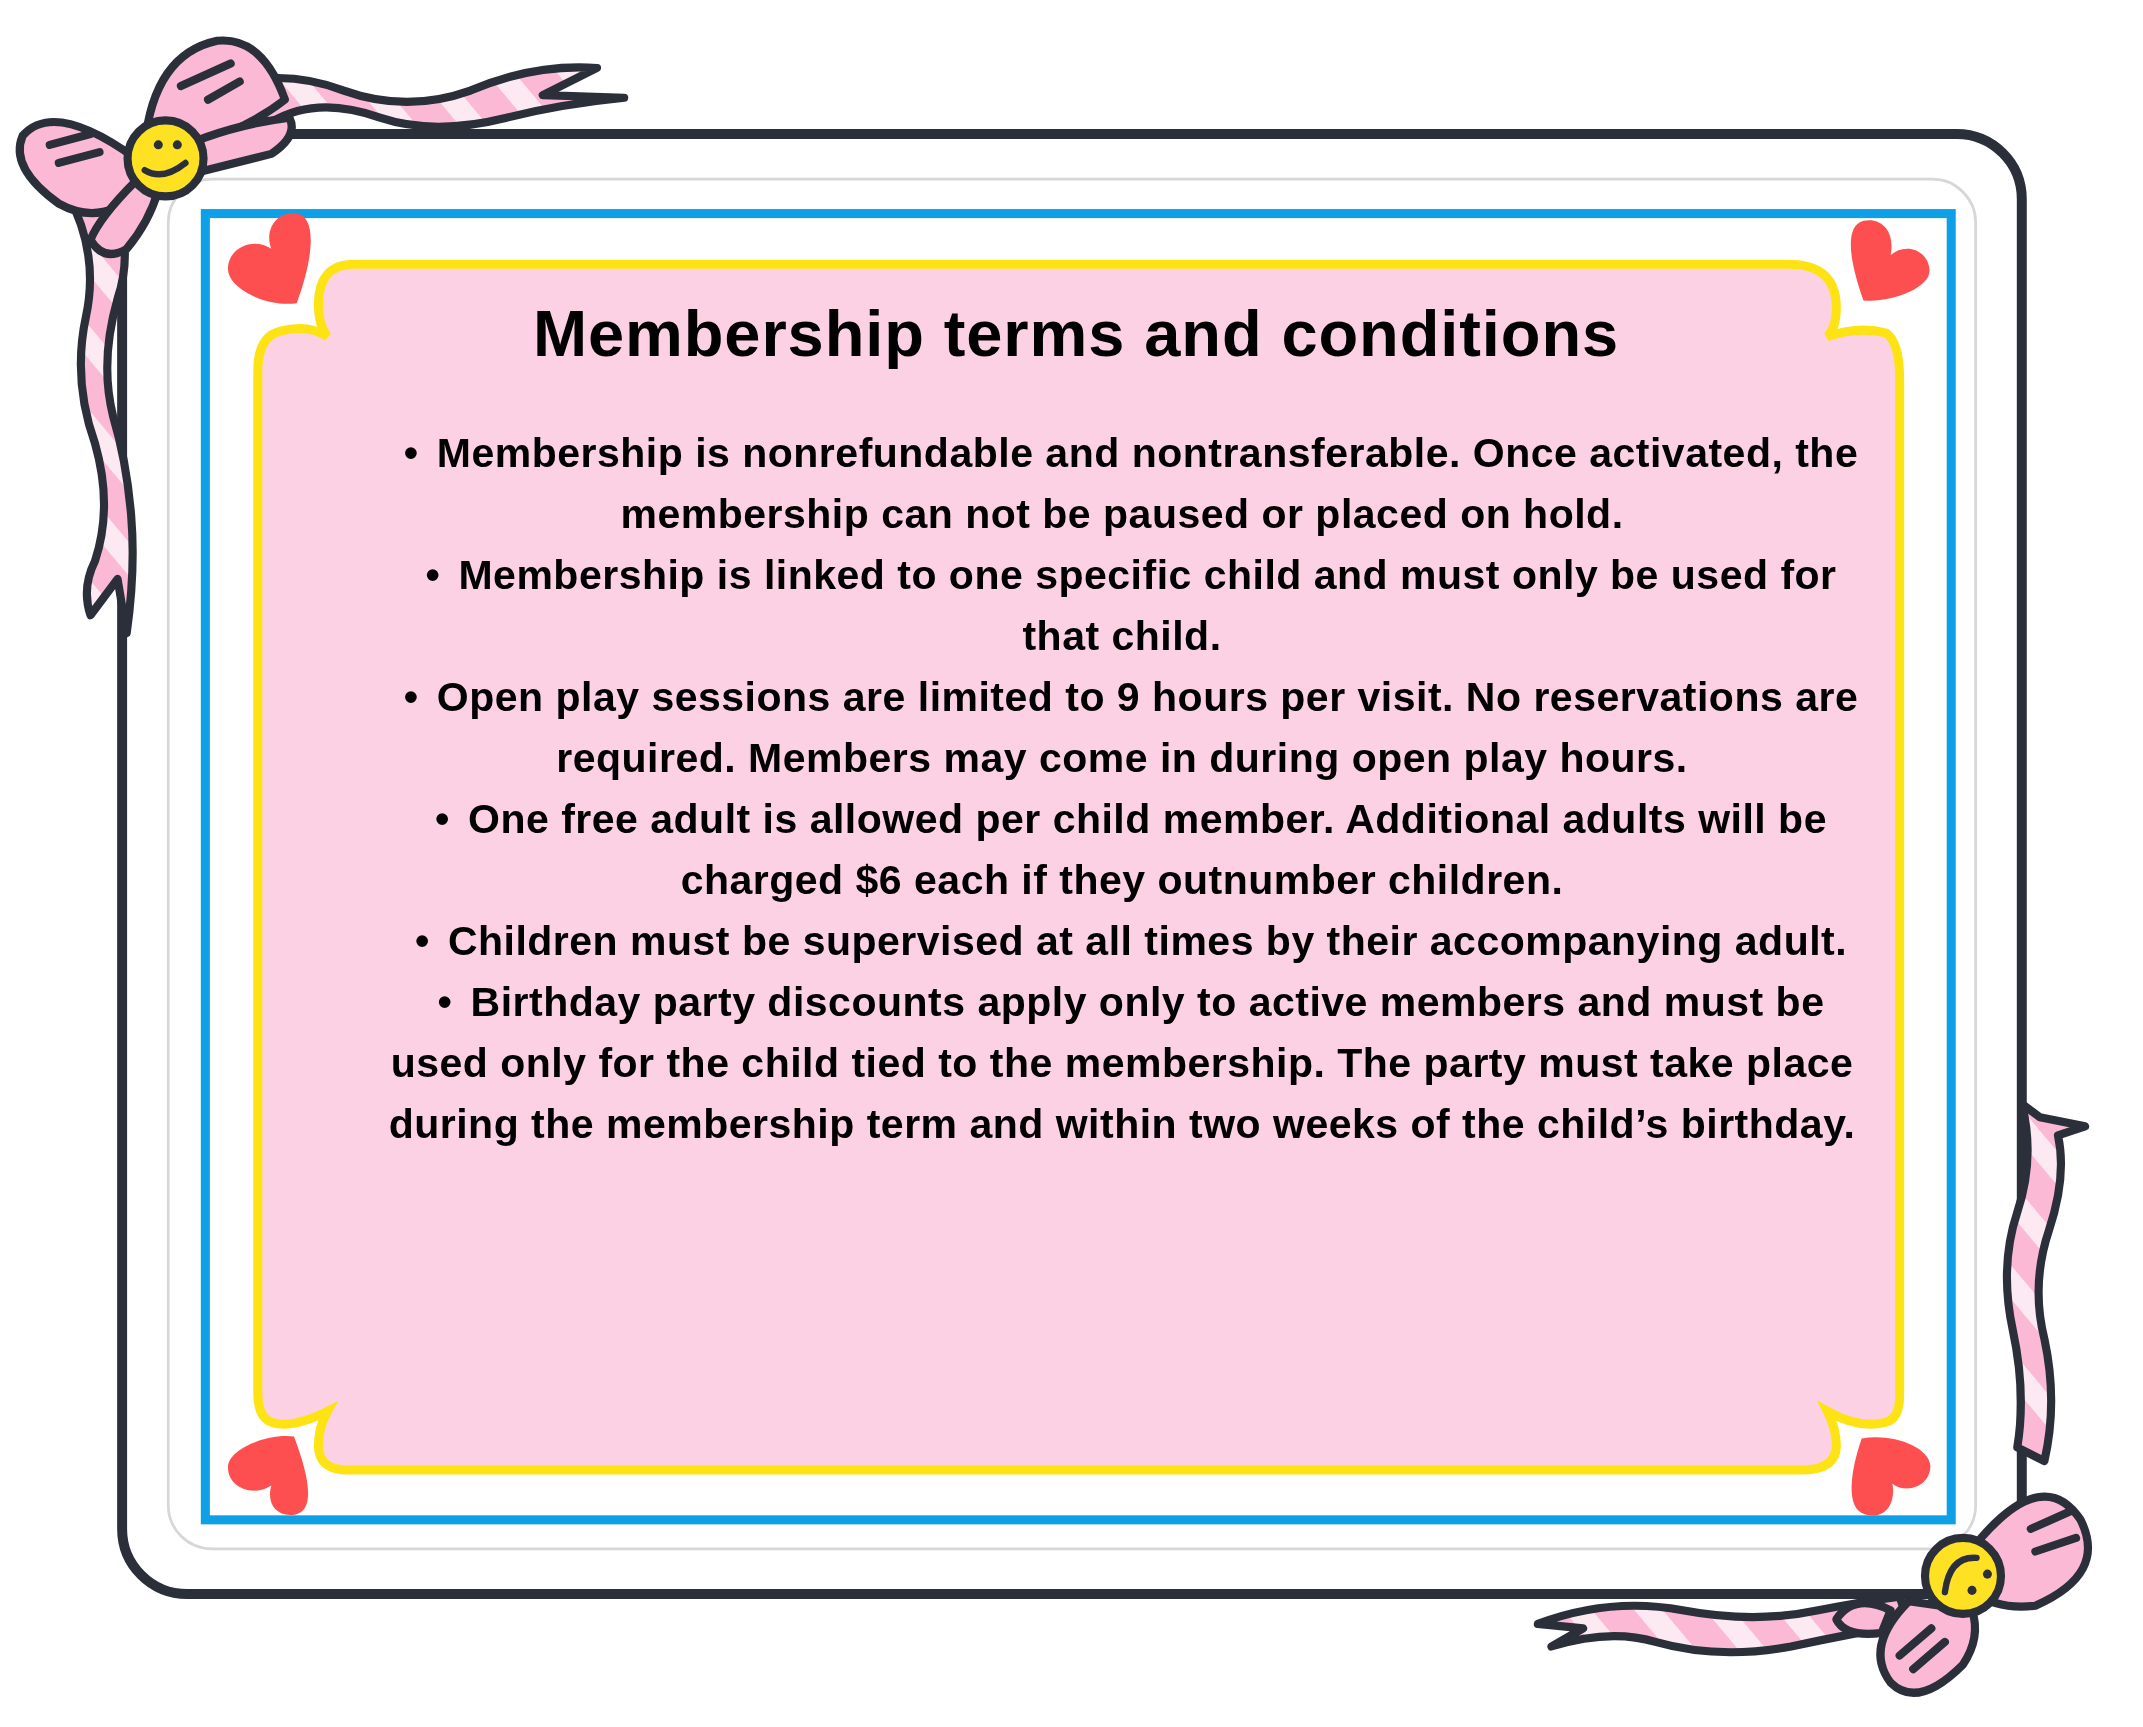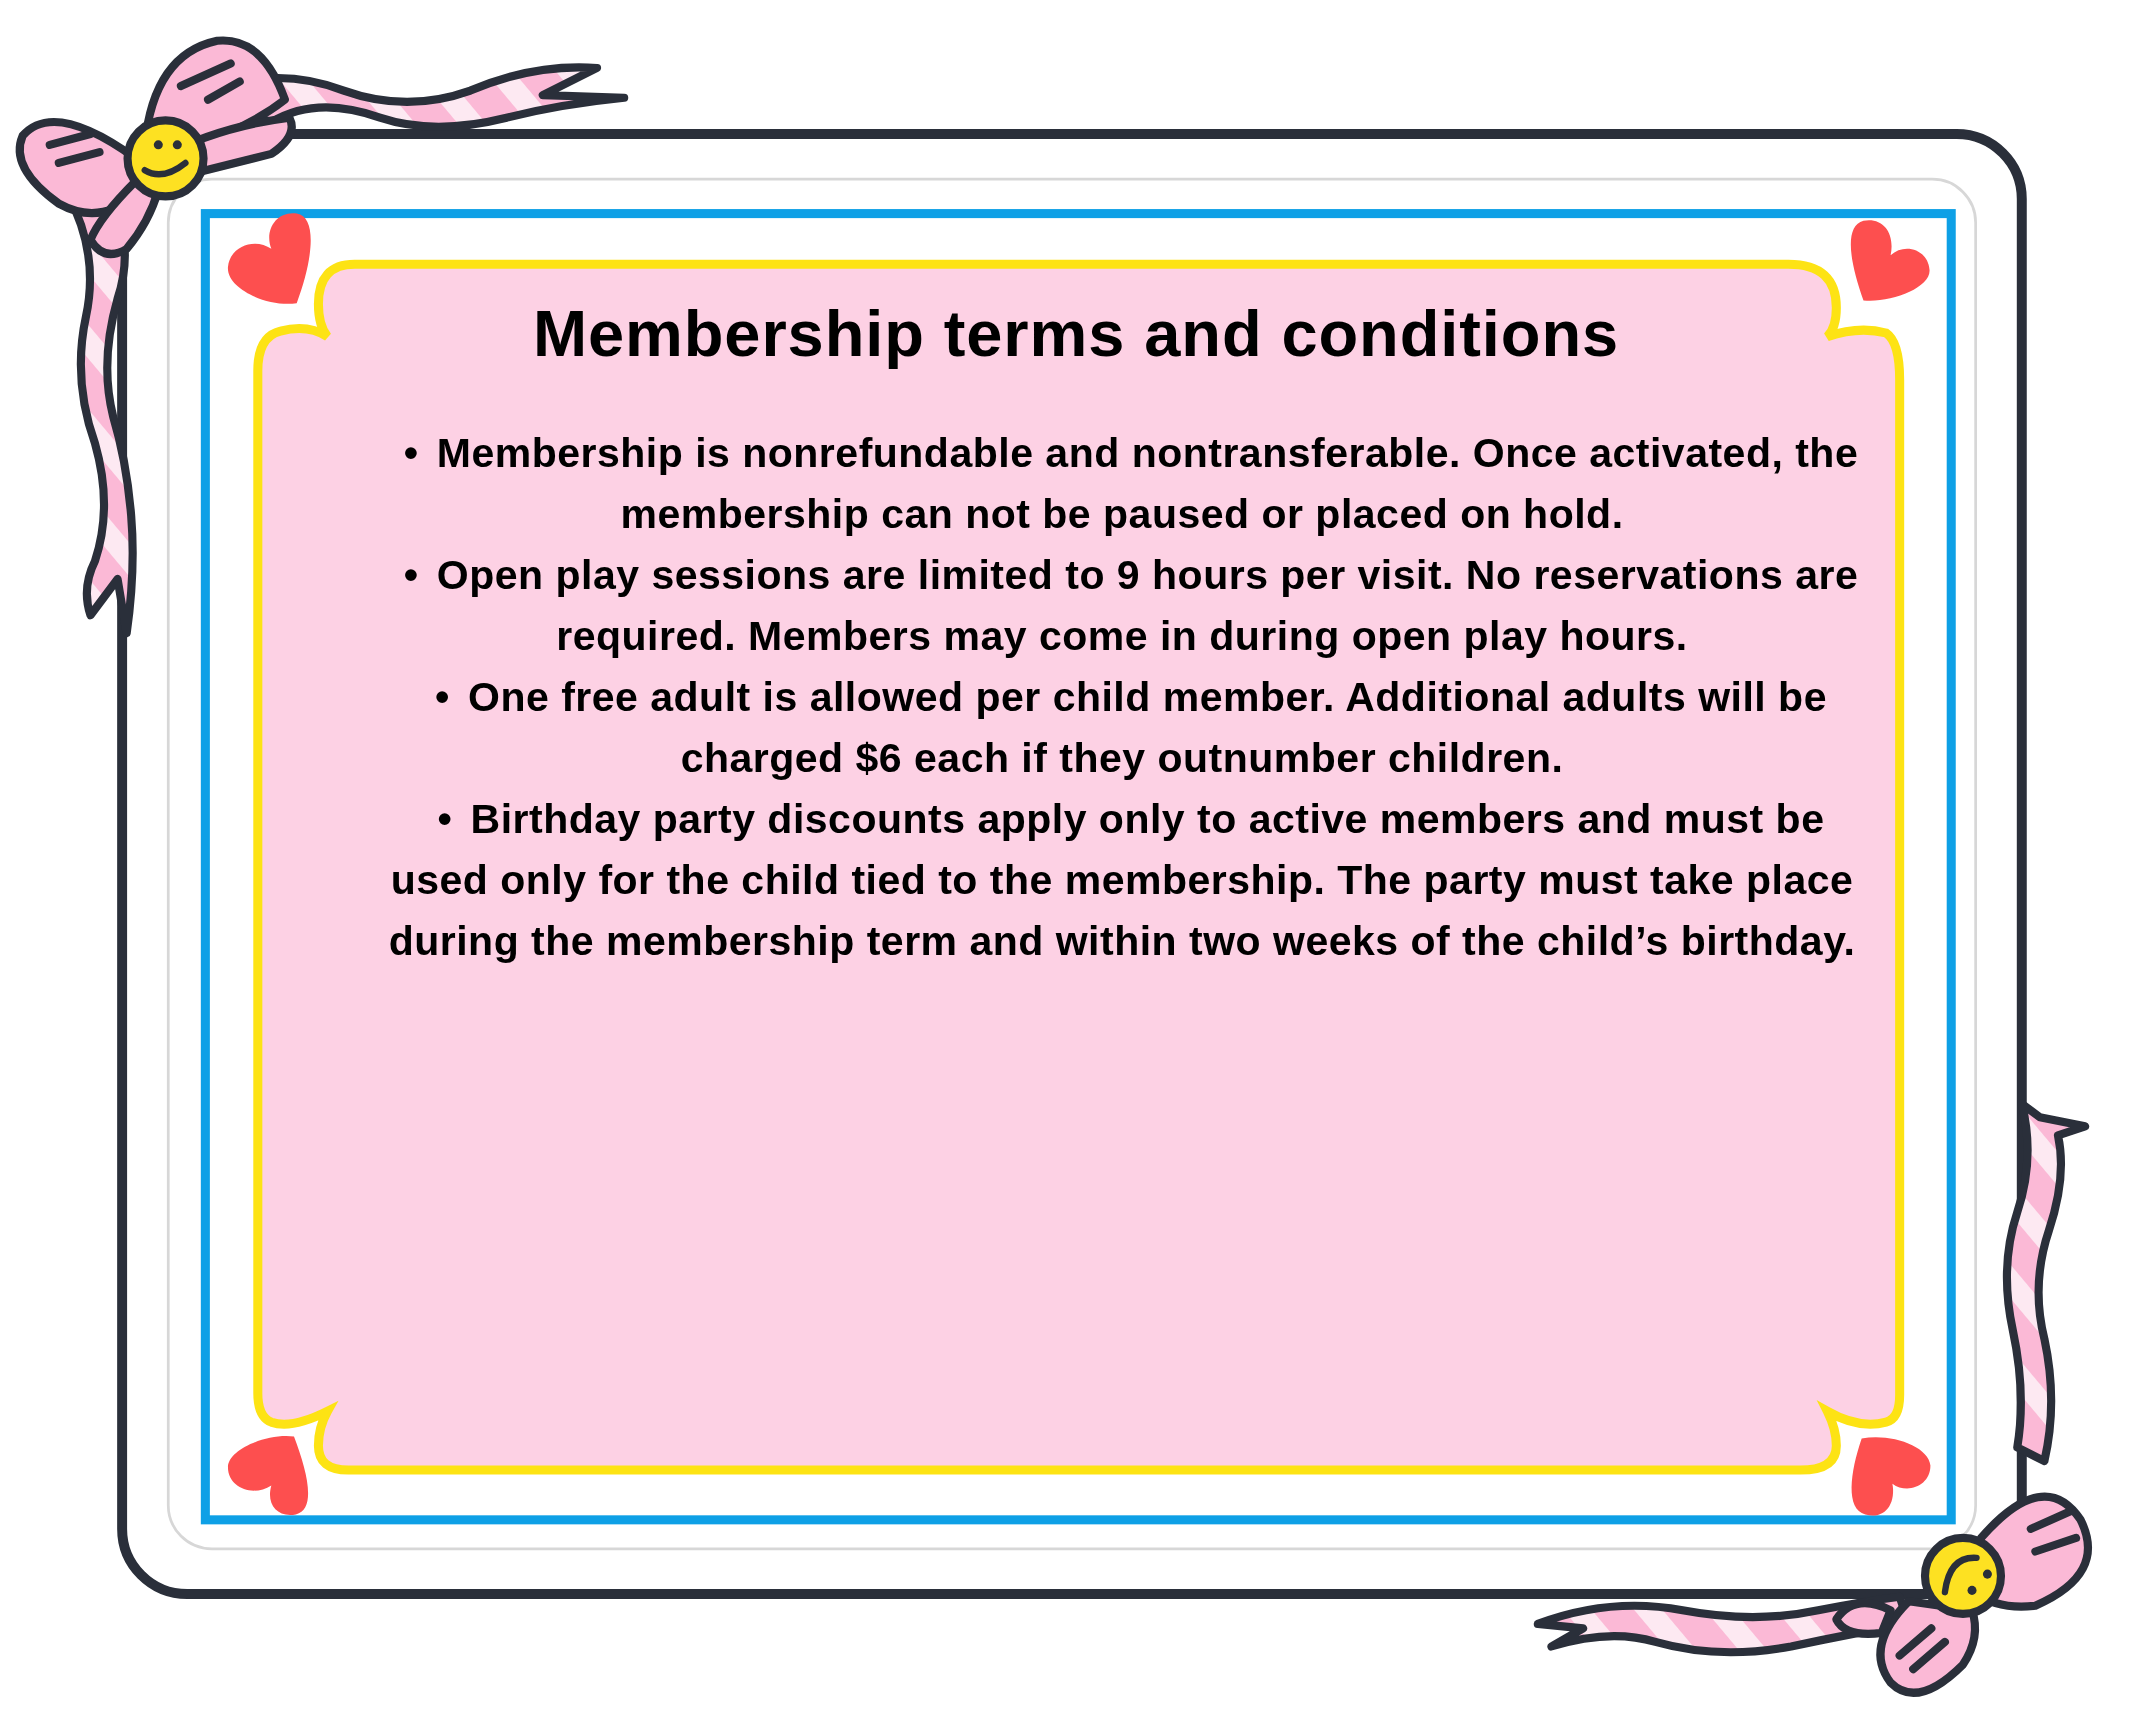--- a/index.html
+++ b/index.html
@@ -164,18 +164,20 @@
     <circle cx="2180" cy="1758" r="5" fill="#2a2f3a"></circle>
     <circle cx="2197" cy="1740" r="5" fill="#2a2f3a"></circle>
     <path d="M 2150 1760 Q 2155 1720 2185 1722" fill="none" stroke="#2a2f3a" stroke-width="7" stroke-linecap="round"></path>
   </g>
 </svg>
 
 <div class="content">
   <h1 class="title">Membership terms and conditions</h1>
   <ul class="terms">
     <li><span class="bullet">•</span><span>Membership is nonrefundable and nontransferable. Once activated, the membership can not be paused or placed on hold.</span></li>
+    <li><span class="bullet">•</span><span>Membership is linked to one specific child and must only be used for that child.</span></li>
     <li><span class="bullet">•</span><span>Open play sessions are limited to 9 hours per visit. No reservations are required. Members may come in during open play hours.</span></li>
     <li><span class="bullet">•</span><span>One free adult is allowed per child member. Additional adults will be charged $6 each if they outnumber children.</span></li>
+    <li><span class="bullet">•</span><span>Children must be supervised at all times by their accompanying adult.</span></li>
     <li><span class="bullet">•</span><span>Birthday party discounts apply only to active members and must be used only for the child tied to the membership. The party must take place during the membership term and within two weeks of the child’s birthday.</span></li>
   </ul>
 </div>
 
 
 </body></html>

